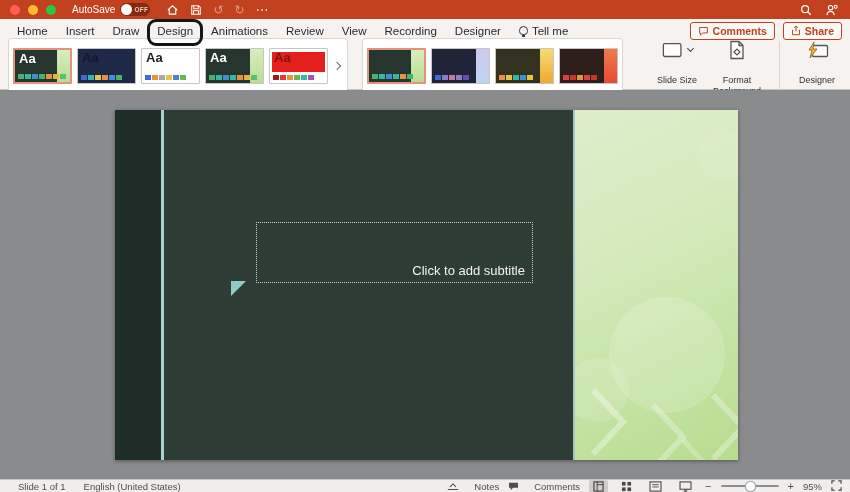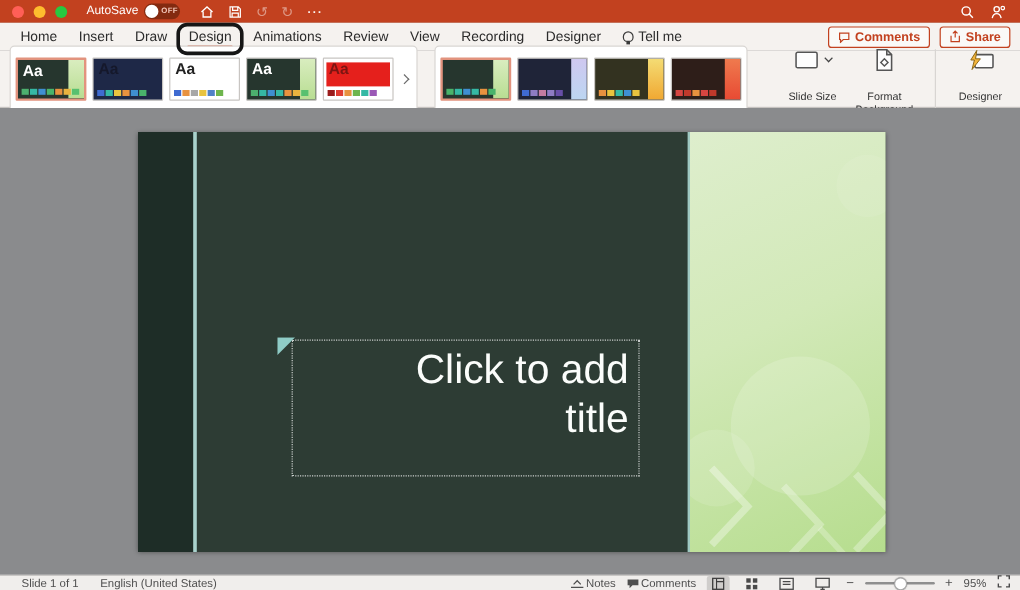--- a/index.html
+++ b/index.html
@@ -73,21 +73,21 @@
   .ph-title { left:128px; top:173px; width:290px; height:114px; text-align:right; color:#fbfdfb;
     font-size:34px; line-height:41px; padding:4px 8px 0 0; font-weight:400; }
   .tri-marker { position:absolute; left:116px; top:171px; width:15px; height:15px; background:#8fccc6;
     clip-path:polygon(0 0,100% 0,0 100%); z-index:5; }
 
   
   .statusbar { position:absolute; left:0; top:479px; width:850px; height:13px; background:#f0eeec;
     border-top:1px solid #c9c7c5; display:flex; align-items:center; font-size:9.5px; color:#4f4f4f; }
   .sb-left { display:flex; gap:18px; margin-left:18px; }
   .sb-right { margin-left:auto; display:flex; align-items:center; gap:9px; margin-right:8px; }
-  .sb-item { display:flex; align-items:center; gap:1px; }
+  .sb-item { display:flex; align-items:center; gap:15px; }
   .viewbtn { display:flex; align-items:center; justify-content:center; padding:1px 4px; border-radius:2px; }
   .viewbtn.active { background:#cfcdcb; }
   .slider-track { width:58px; height:2px; background:#8f8f8f; border-radius:1px; position:relative; }
   .slider-knob { position:absolute; left:24px; top:-4.5px; width:11px; height:11px; border-radius:50%;
     background:#fff; border:1px solid #aaa; box-shadow:0 0 1px rgba(0,0,0,.4); }
   .zoomsign { font-size:11px; color:#4f4f4f; }
 </style>
 </head>
 <body>
 
@@ -335,23 +335,22 @@
       <svg width="163" height="350" viewBox="0 0 163 350">
         <circle cx="92" cy="245" r="58" fill="#ffffff" opacity="0.16"></circle>
         <circle cx="22" cy="280" r="32" fill="#ffffff" opacity="0.12"></circle>
         <circle cx="148" cy="45" r="26" fill="#ffffff" opacity="0.08"></circle>
         <path d="M18 280 l30 32 l-30 32" fill="none" stroke="#ffffff" opacity="0.35" stroke-width="6"></path>
         <path d="M78 295 l30 32 l-30 32" fill="none" stroke="#ffffff" opacity="0.3" stroke-width="6"></path>
         <path d="M138 285 l30 32 l-30 32" fill="none" stroke="#ffffff" opacity="0.3" stroke-width="6"></path>
         <path d="M108 330 l22 24 l-22 24" fill="none" stroke="#ffffff" opacity="0.25" stroke-width="5"></path>
       </svg>
     </div>
-    <div class="ph ph-title">
-      <span id="titleText" style="white-space:pre-line;">Click to add
-title</span>
+    <div class="ph ph-subtitle">
+      <span>Click to add subtitle</span>
     </div>
     <div class="tri-marker"></div>
   </div>
 </div>
 
 <div class="statusbar">
   <div class="sb-left">
     <span>Slide 1 of 1</span>
     <span>English (United States)</span>
   </div>

